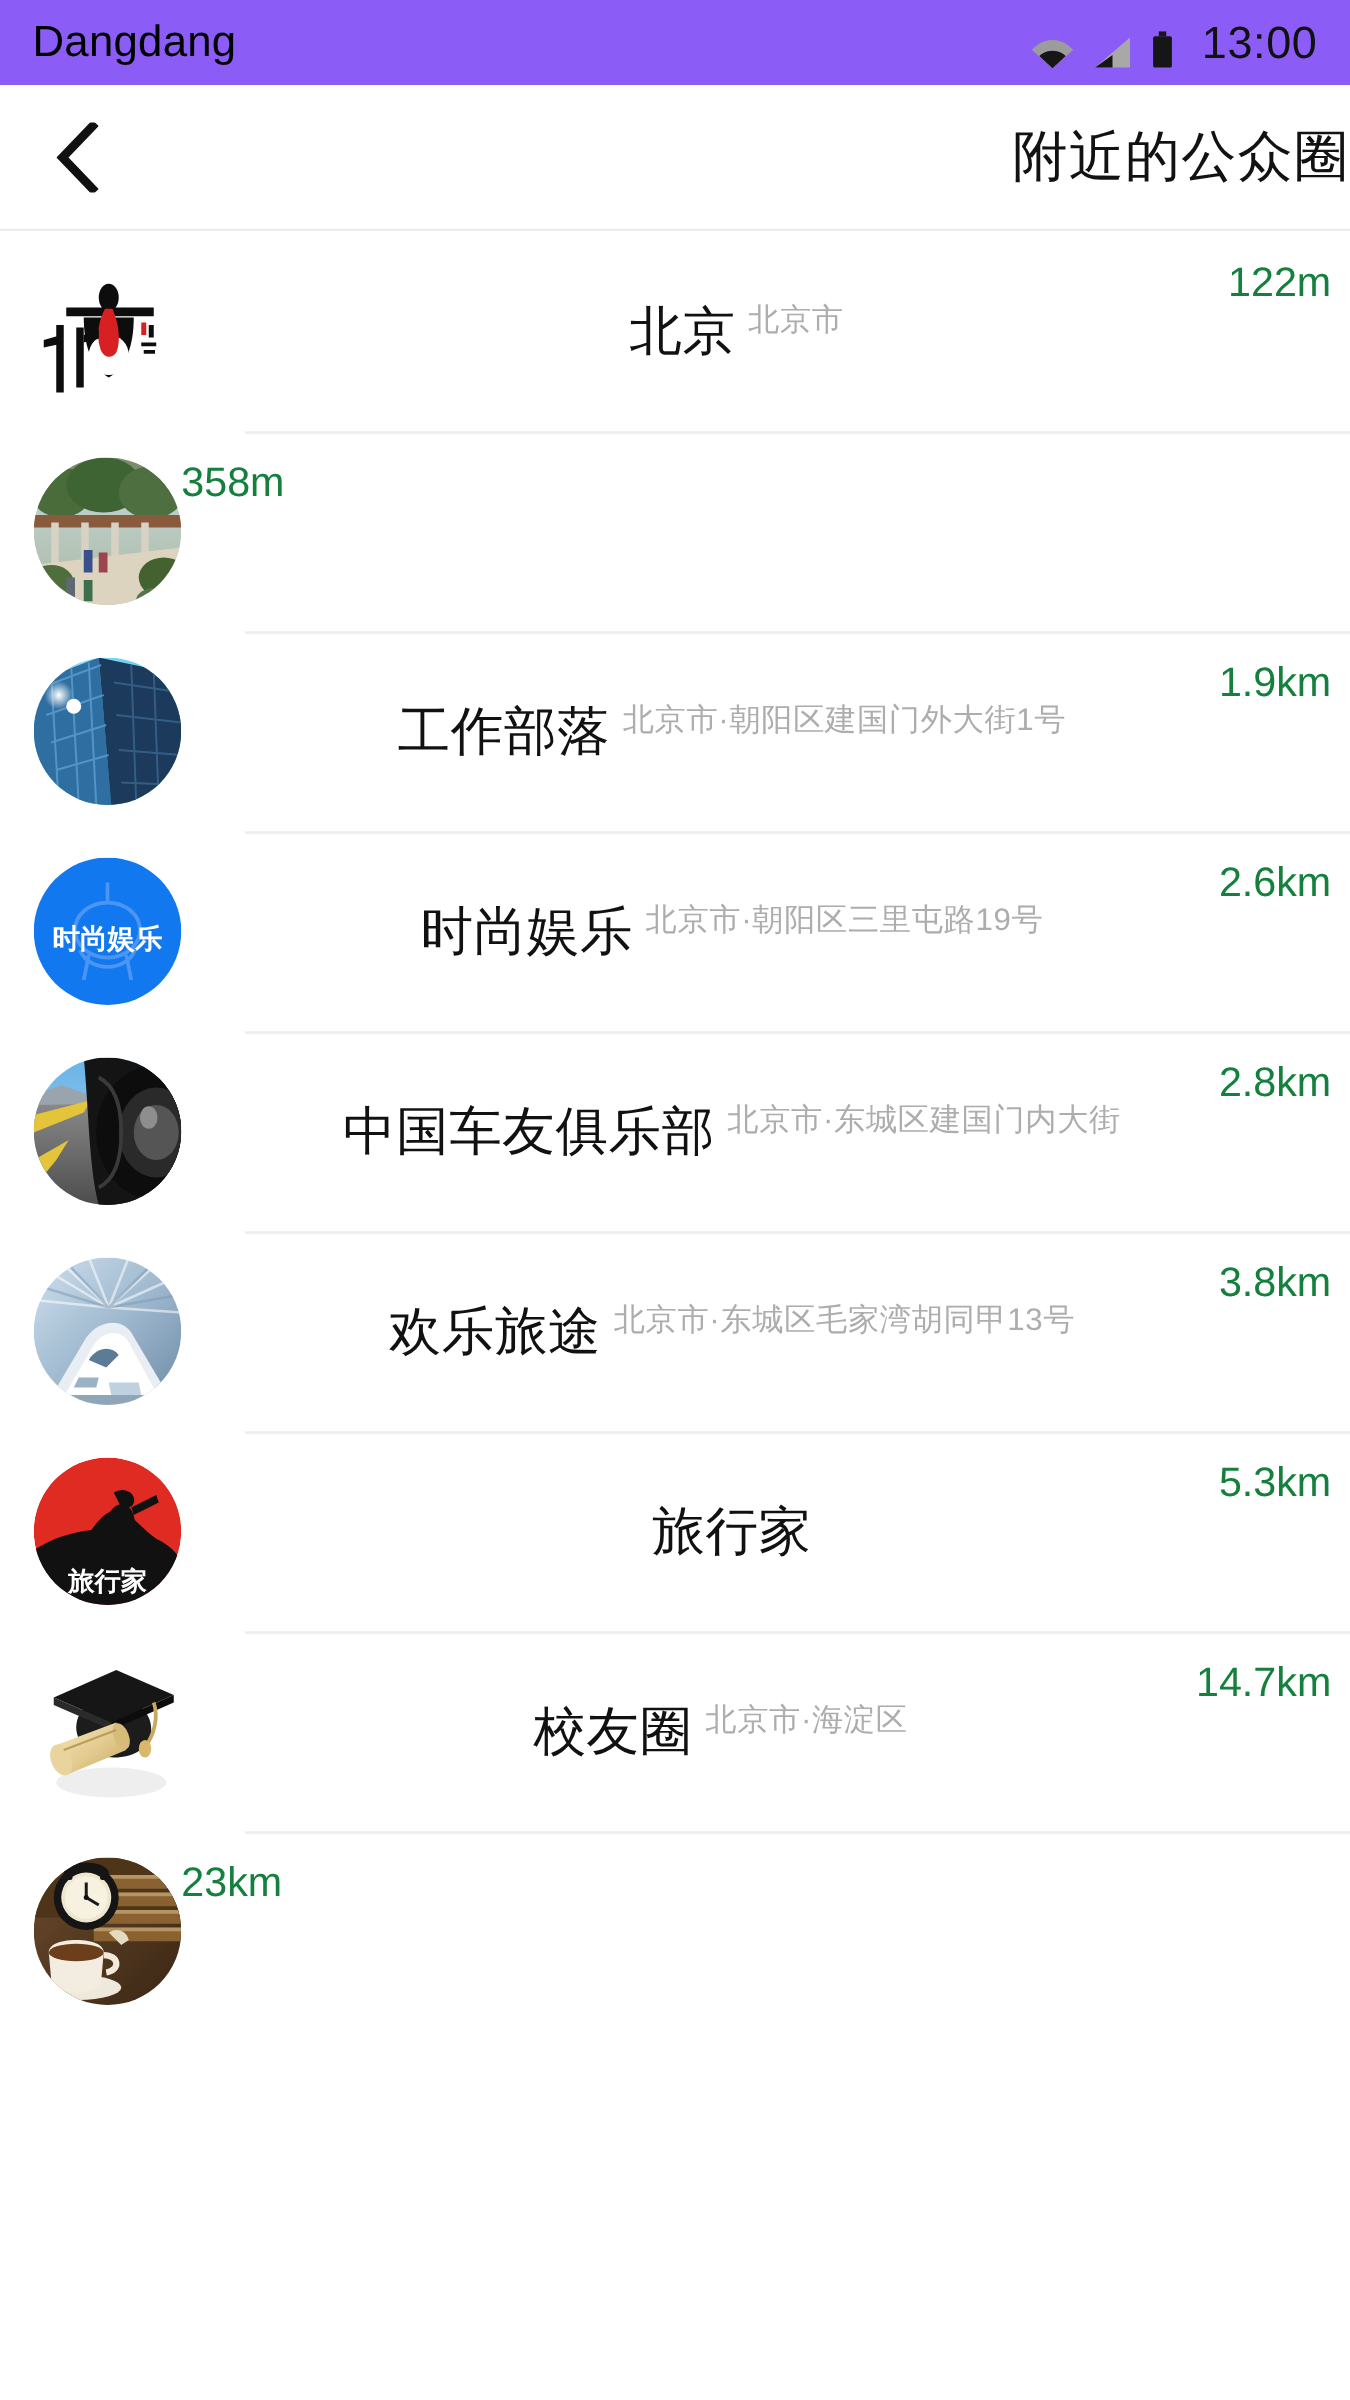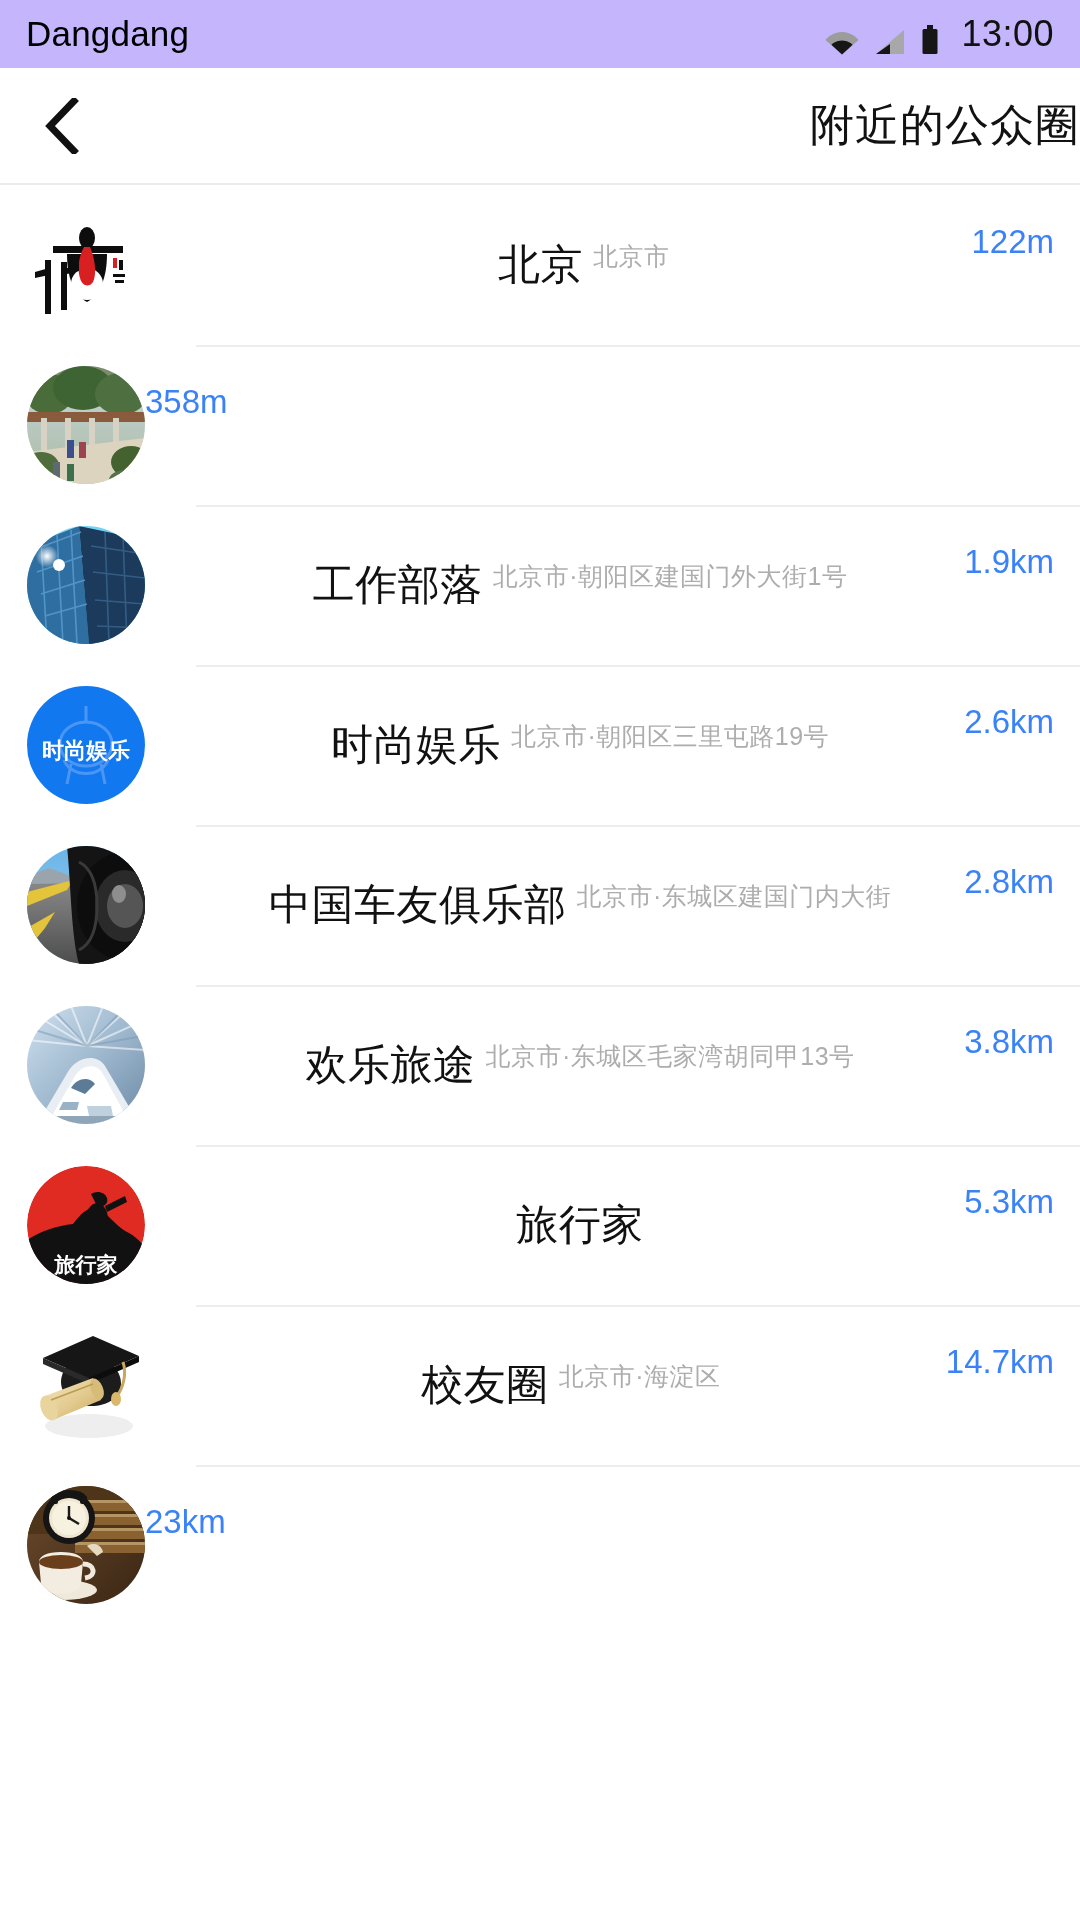--- a/index.html
+++ b/index.html
@@ -16,21 +16,21 @@
   }
 
   
   .status-bar {
     height: 68px;
     display: flex;
     align-items: center;
     justify-content: space-between;
     padding: 0 26px 0 26px;
     box-sizing: border-box;
-    background: #c4b5fd;
+    background: #8b5cf6;
   }
   .status-carrier {
     font-size: 35px;
     color: #000000;
     letter-spacing: 0.2px;
   }
   .status-right {
     display: flex;
     align-items: flex-end;
     gap: 16px;
@@ -135,24 +135,24 @@
   .row-subtitle {
     font-size: 25px;
     color: #adadad;
     line-height: 1.05;
     letter-spacing: 0.5px;
     white-space: nowrap;
   }
   .row-distance {
     flex: 0 0 auto;
     font-size: 33px;
-    color: #3b82f6;
-    padding-right: 26px;
+    color: #15803d;
+    padding-right: 15px;
     align-self: flex-start;
-    margin-top: 38px;
+    margin-top: 22px;
     white-space: nowrap;
   }
 </style>
 </head>
 <body>
 
 <div class="status-bar">
   <div class="status-carrier">Dangdang</div>
   <div class="status-right">
     <span class="icon-wifi">

